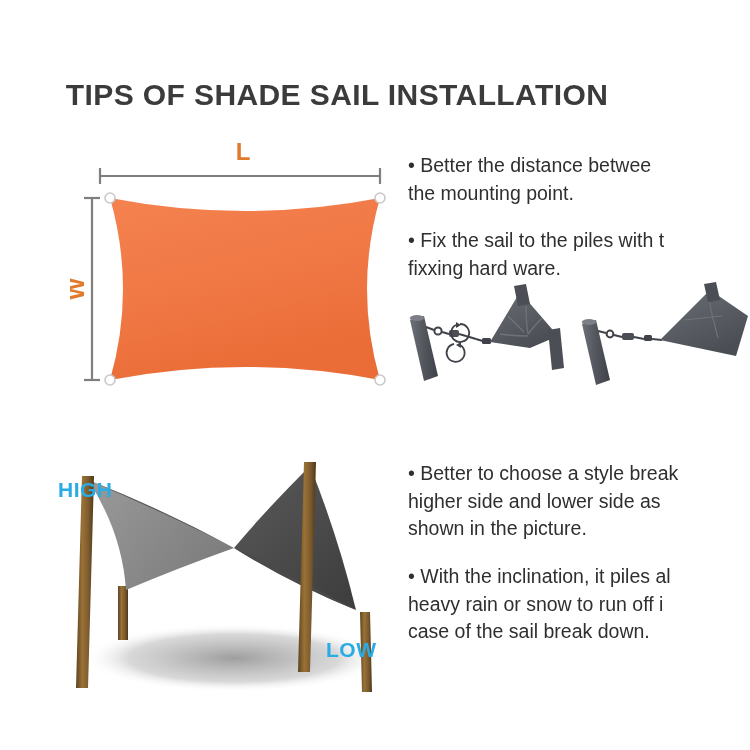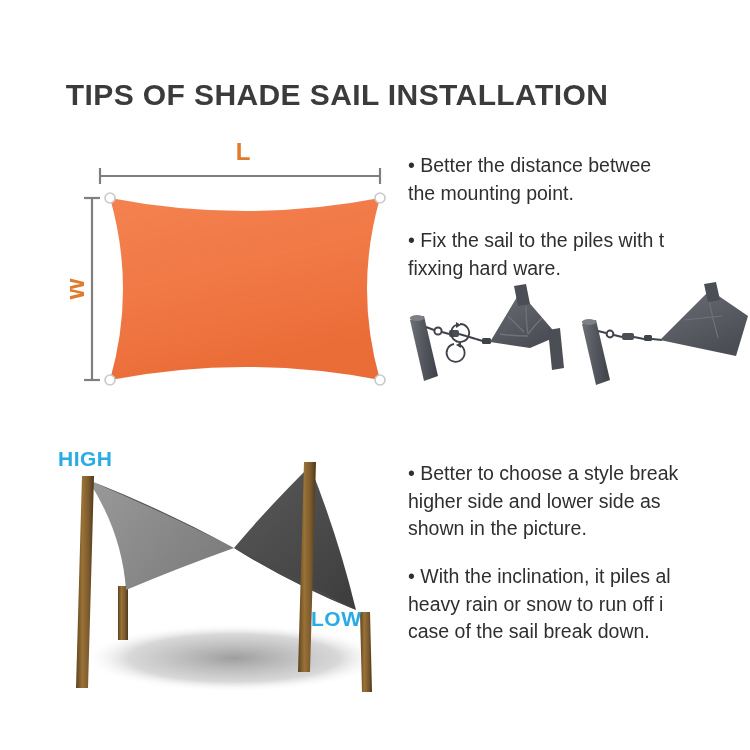--- a/index.html
+++ b/index.html
@@ -106,28 +106,30 @@
     height: 268px;
   }
 
   
   .hl-label {
     position: absolute;
     font-size: 21px;
     font-weight: bold;
     letter-spacing: 0.5px;
     white-space: nowrap;
+    margin-top: 31px;
   }
   #label-high {
     left: 58px;
     top: 447px;
   }
   #label-low {
     left: 311px;
     top: 607px;
+    padding-left: 15px;
   }
 </style>
 </head>
 <body>
 
 <div id="page">
 
   <div id="title">TIPS OF SHADE SAIL INSTALLATION</div>
 
   <div class="panel" id="panel-sail-dims">

